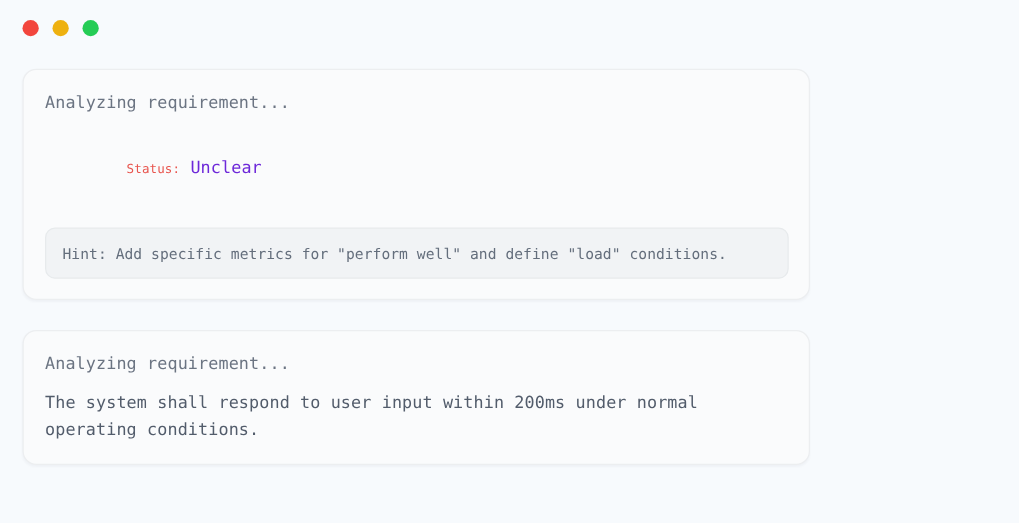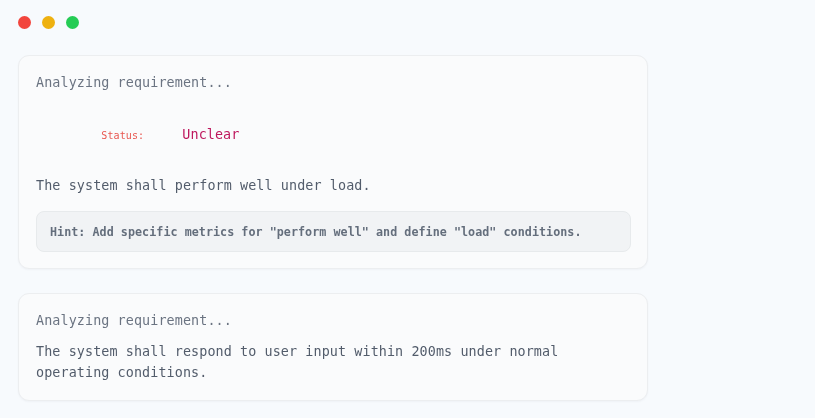--- a/index.html
+++ b/index.html
@@ -98,21 +98,20 @@
   }
 
   
   .hint-box {
     margin-top: 14px;
     background: #f1f3f5;
     border: 1px solid #e7eaec;
     border-radius: 8px;
     padding: 9px 13px 10px 13px;
     box-sizing: border-box;
-    font-weight: bold;
   }
   .hint-text {
     font-size: 11.7px;
     line-height: 1.5;
     letter-spacing: 0.05px;
     color: #646e7c;
     white-space: pre-wrap;
   }
 </style>
 </head>
@@ -126,23 +125,22 @@
       <span class="dot dot-min" style="background: rgb(238, 177, 16);"></span>
       <span class="dot dot-max" style="background: rgb(37, 204, 85);"></span>
     </div>
   </div>
 
   <div class="content">
 
     <div class="card">
       <div class="line line-analyzing">Analyzing requirement...</div>
       <div class="line line-status">
-        <span class="status-label" style="color: rgb(232, 86, 79);">Status:</span><span> </span><span class="status-value" style="color: #be185d; margin-left: 30px;">Unclear</span>
+        <span class="status-label" style="color: rgb(232, 86, 79);">Status:</span><span> </span><span class="status-value" style="color: #6d28d9;">Unclear</span>
       </div>
-      <div class="line line-requirement">The system shall perform well under load.</div>
       <div class="hint-box">
         <span class="hint-text">Hint: Add specific metrics for "perform well" and define "load" conditions.</span>
       </div>
     </div>
 
     <div class="card">
       <div class="line line-analyzing">Analyzing requirement...</div>
       <div class="line line-requirement">The system shall respond to user input within 200ms under normal operating conditions.</div>
     </div>
 

